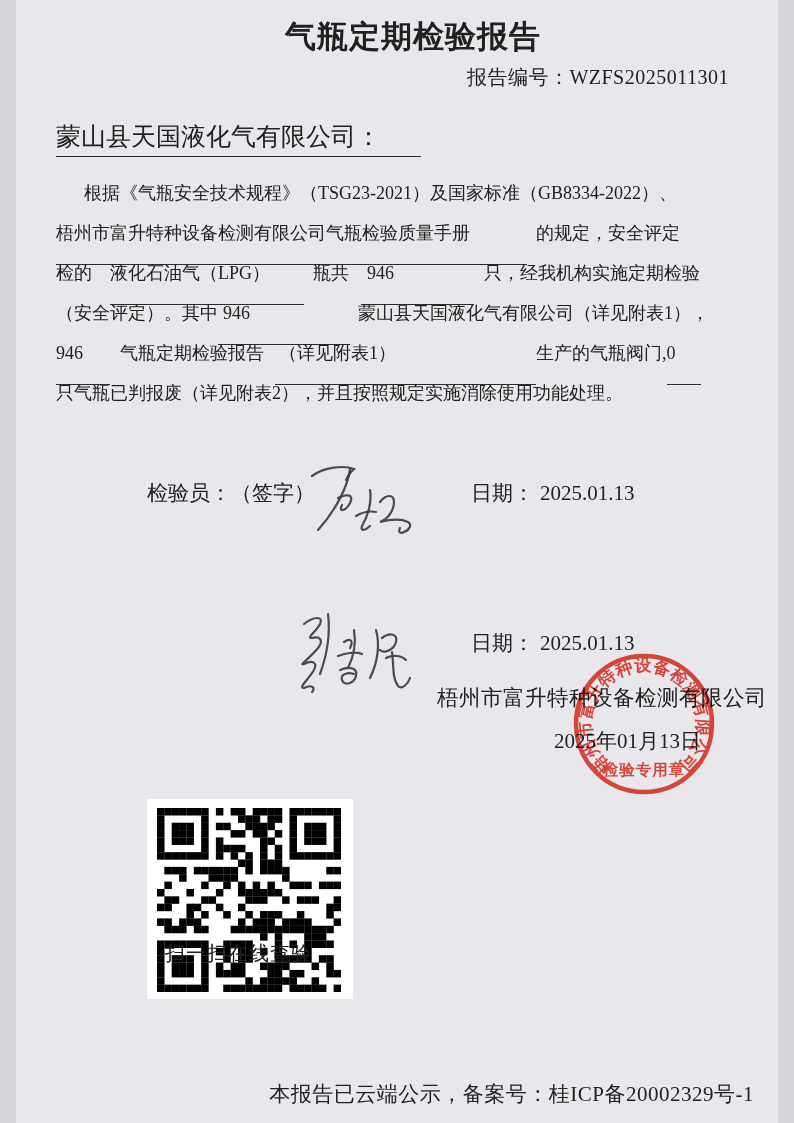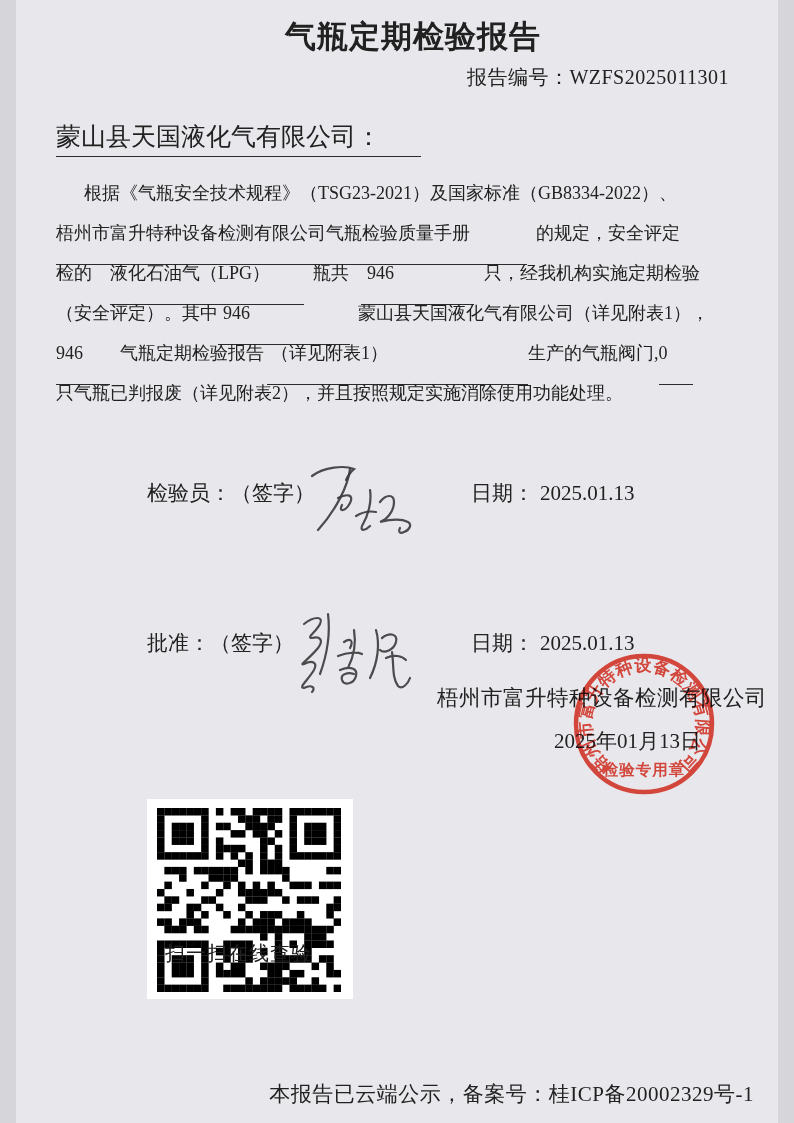--- a/index.html
+++ b/index.html
@@ -70,36 +70,35 @@
   <div class="abs addressee">蒙山县天国液化气有限公司：</div>
 
   <div class="abs bline" style="top:180px;padding-left:28px"><span>根据《气瓶安全技术规程》（TSG23-2021）及国家标准（GB8334-2022）、</span></div>
 
   <div class="abs bline" style="top:220px"><span class="u" style="padding-right:57px">梧州市富升特种设备检测有限公司气瓶检验质量手册</span><span style="margin-left:9px">的规定，安全评定</span></div>
 
   <div class="abs bline" style="top:260px"><span>检的</span><span class="u" style="margin-left:18px;padding-right:34px">液化石油气（LPG）</span><span style="margin-left:9px">瓶共</span><span class="u" style="margin-left:12px;padding-left:6px;padding-right:80px">946</span><span style="margin-left:10px">只，经我机构实施定期检验</span></div>
 
   <div class="abs bline" style="top:300px"><span>（安全评定）。其中</span><span class="u" style="padding-left:5px;padding-right:100px">946</span><span style="margin-left:8px">蒙山县天国液化气有限公司（详见附表1），</span></div>
 
-  <div class="abs bline" style="top:340px"><span class="u" style="padding-right:27px">946</span><span style="margin-left:10px">气瓶定期检验报告</span><span class="u" style="margin-left:3px;padding-left:4px;padding-right:140px">（详见附表1）</span><span>生产的气瓶阀门,</span><span class="u" style="padding-right:25px">0</span></div>
+  <div class="abs bline" style="top:340px"><span class="u" style="padding-right:27px">946</span><span style="margin-left:10px">气瓶定期检验报告</span><span class="u" style="margin-left:11px;padding-left:4px;padding-right:140px">（详见附表1）</span><span>生产的气瓶阀门,</span><span class="u" style="padding-right:25px">0</span></div>
 
   <div class="abs bline" style="top:380px"><span>只气瓶已判报废（详见附表2），并且按照规定实施消除使用功能处理。</span></div>
 
   <div class="abs sigrow" style="top:479px;left:131px">检验员：（签字）</div>
   <div class="abs sigrow" style="top:479px;left:455px"><span>日期：</span><span style="margin-left:6px">2025.01.13</span></div>
   <svg class="abs sig-svg" style="top:460px;left:288px" width="120" height="85" viewBox="0 0 120 85">
     <path d="M8,16 C20,7 40,5 50,9 C46,12 44,16 42,20"></path>
     <path d="M46,9 C44,26 32,50 14,70"></path>
     <path d="M34,38 C44,33 50,35 46,43 C42,51 34,53 38,45"></path>
     <path d="M52,56 q10,-6 20,-4"></path>
     <path d="M66,30 C68,42 64,56 58,66 C56,72 62,70 66,66"></path>
     <path d="M76,42 C82,34 90,34 90,42 C90,52 82,60 76,62 C84,60 96,58 104,62 C108,64 106,70 100,72 C96,74 94,72 96,68"></path>
   </svg>
 
-  <div class="abs sigrow" style="top:629px;left:131px">批准：（签字）</div>
   <div class="abs sigrow" style="top:629px;left:455px"><span>日期：</span><span style="margin-left:6px">2025.01.13</span></div>
   <svg class="abs sig-svg" style="top:610px;left:272px" width="135" height="95" viewBox="0 0 135 95">
     <path d="M16,14 C26,6 36,6 32,14 C28,22 18,28 24,28 C32,26 36,30 30,38 C22,48 10,56 16,54 C24,50 30,52 26,60 C20,70 10,78 16,78 C24,74 28,78 24,82"></path>
     <path d="M40,4 C42,20 40,42 32,64"></path>
     <path d="M56,32 C62,28 66,30 62,38 M50,46 C60,42 70,42 74,44 M66,20 C68,32 66,46 60,58 M52,60 C62,56 70,58 68,66 C66,74 56,76 54,70 C52,64 60,62 66,64"></path>
     <path d="M88,20 C92,34 90,52 82,68 M94,28 C102,22 110,24 108,32 C106,40 96,44 92,40 M98,48 C106,44 114,46 118,50 M104,42 C106,56 104,68 110,76 C114,80 120,74 122,68"></path>
   </svg>
 
   <div class="abs company">梧州市富升特种设备检测有限公司</div>
   <div class="abs issue-date">2025年01月13日</div>

